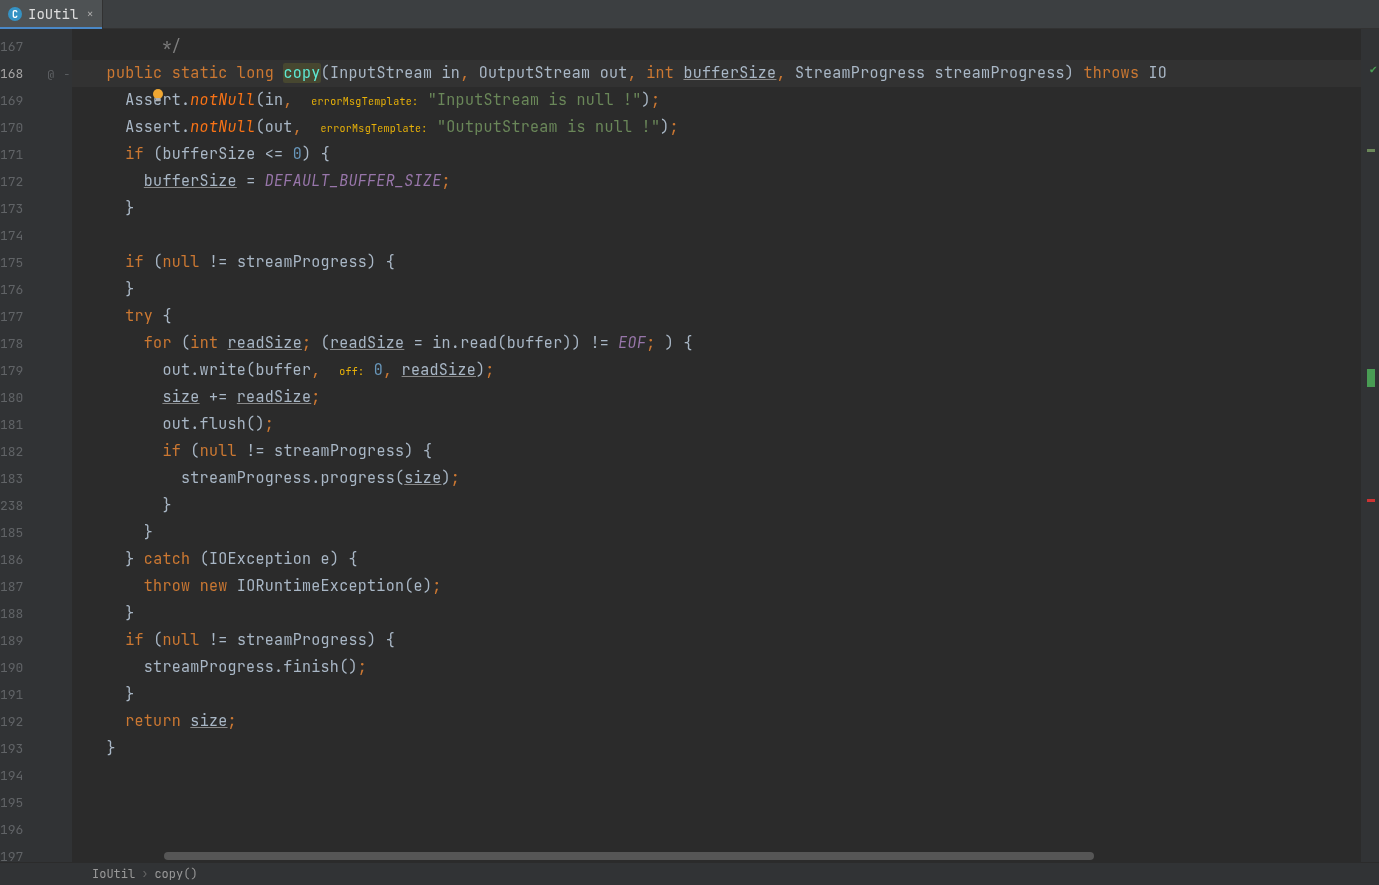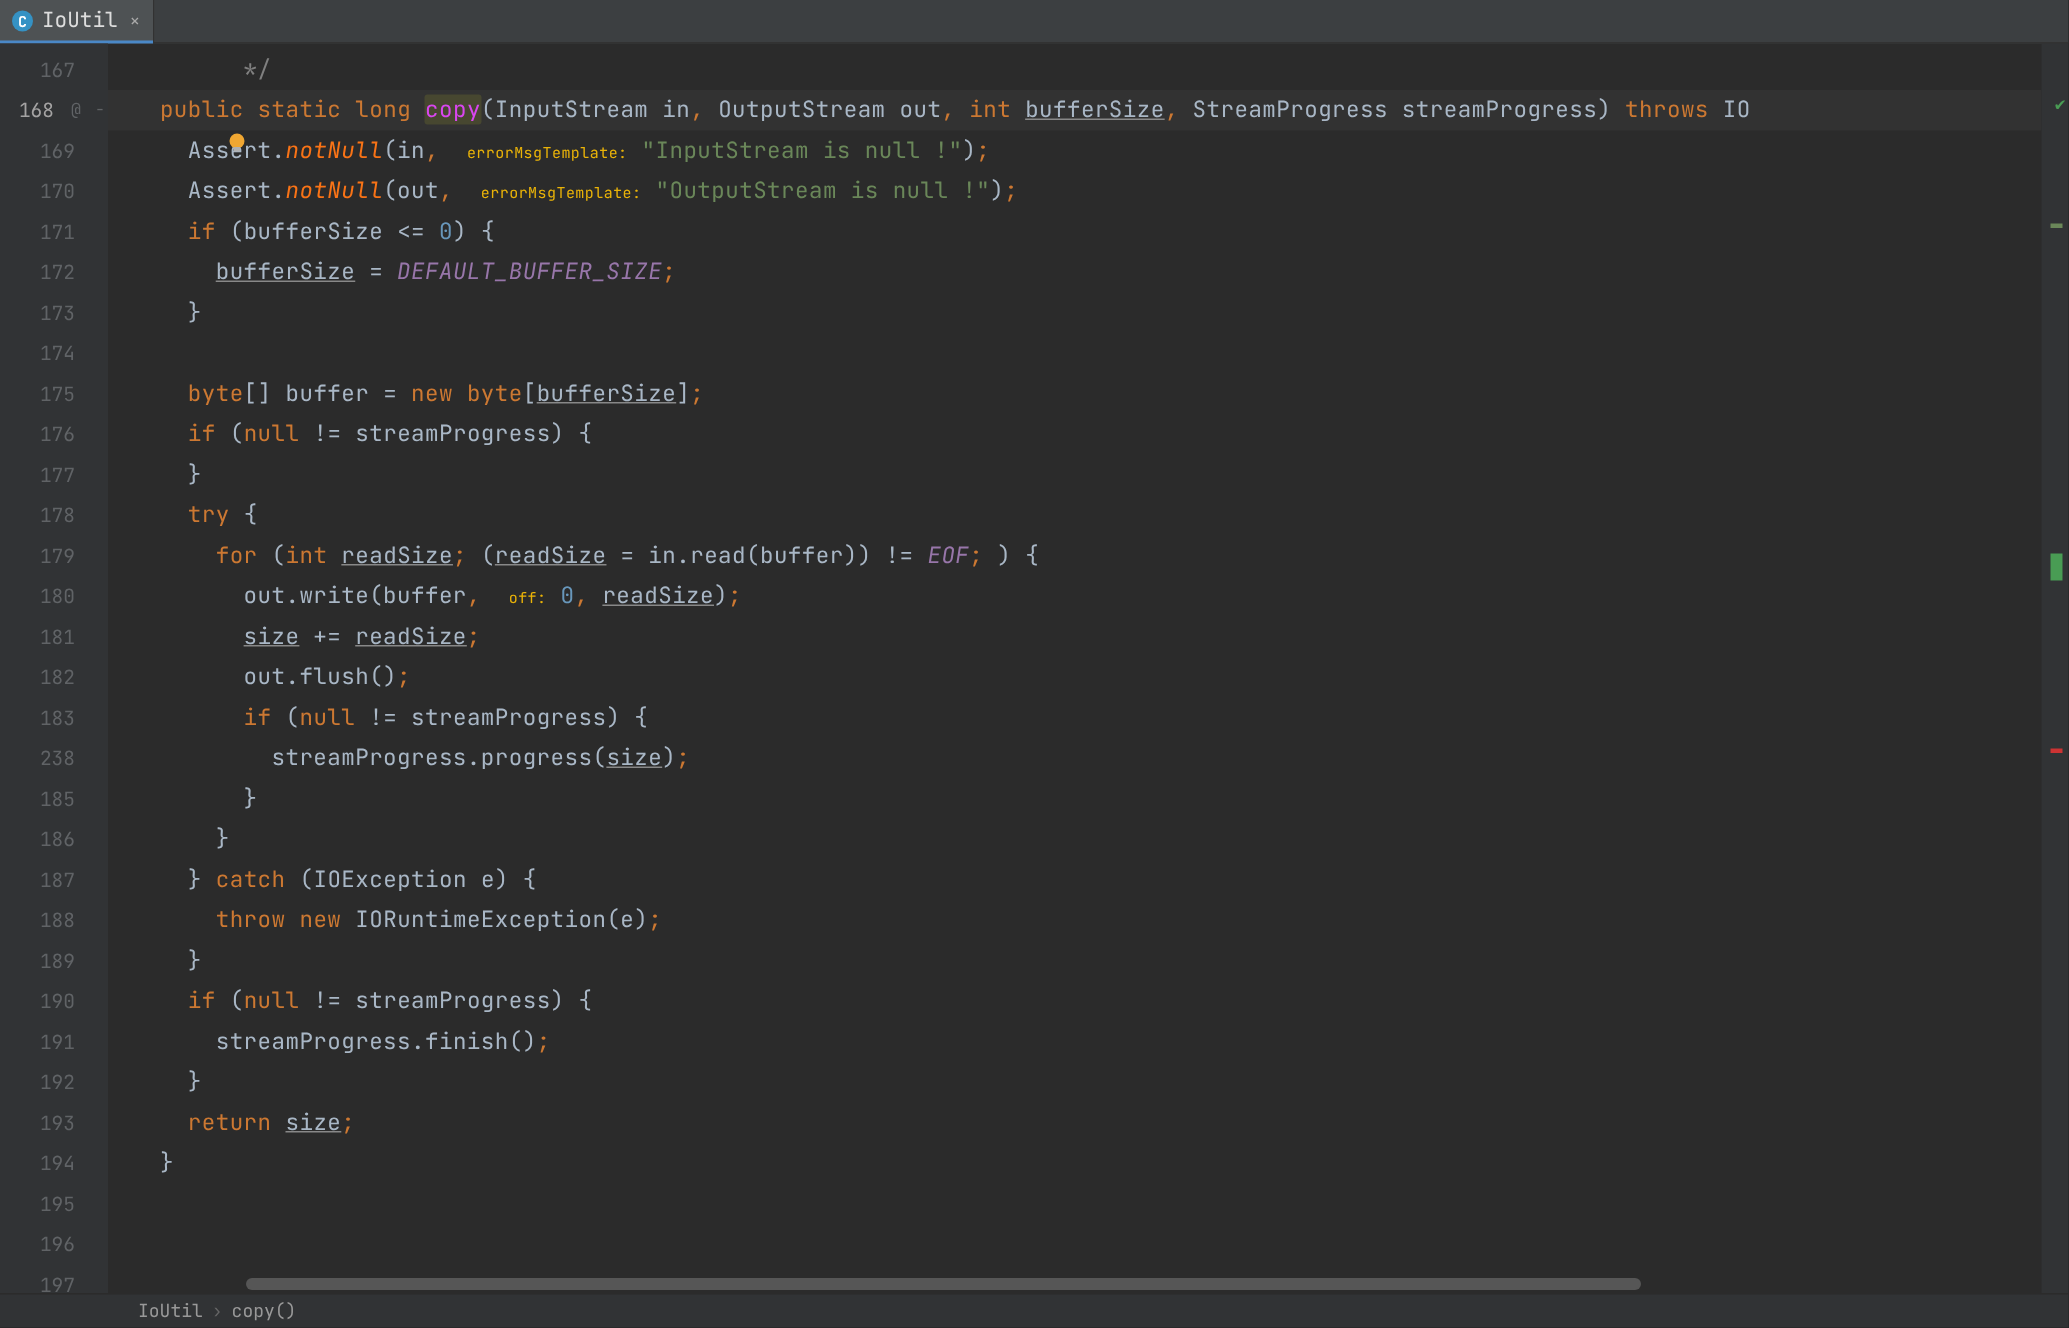--- a/index.html
+++ b/index.html
@@ -4,31 +4,31 @@
 <style>
   html,body{margin:0;padding:0;background:#2b2b2b;color:#a9b7c6;font-family:'JetBrains Mono','Consolas','Menlo',monospace;font-size:14px;overflow:hidden;height:100%;width:100%}
   .root{display:flex;flex-direction:column;height:885px;width:1379px;position:relative;background:#2b2b2b}
   .tabbar{height:28px;background:#3c3f41;display:flex;align-items:stretch;border-bottom:1px solid #323232}
   .tab{display:flex;align-items:center;padding:0 8px;background:#4e5254;color:#bbbbbb;border-right:1px solid #323232;position:relative}
   .tab.active{background:#4e5254;color:#dddddd}
   .tab.active::after{content:"";position:absolute;left:0;right:0;bottom:-1px;height:2px;background:#4a88c7}
   .tab .ico{width:14px;height:14px;border-radius:50%;background:#3592c4;color:#fff;font-size:10px;display:flex;align-items:center;justify-content:center;margin-right:6px;font-weight:bold}
   .tab .close{margin-left:8px;color:#aaa;font-size:12px}
   .editor-area{display:flex;flex:1;min-height:0;position:relative}
-  .gutter{width:72px;background:#313335;color:#606366;text-align:right;padding-top:4px;font-size:13px;user-select:none}
+  .gutter{width:72px;background:#313335;color:#606366;padding-top:4px;font-size:13px;user-select:none}
   .gutter .ln{height:27px;line-height:27px;padding-right:22px;position:relative}
   .gutter .ln.current{color:#a4a3a3}
   .gutter .mark{position:absolute;right:2px;top:50%;transform:translateY(-50%);font-size:11px;color:#606366}
   .code{flex:1;overflow:hidden;position:relative;padding-top:4px}
   .line{height:27px;line-height:27px;white-space:pre;padding-left:16px;font-size:15px;letter-spacing:0.3px}
   .line.current{background:#323232}
   .kw{color:#cc7832}
   .str{color:#6a8759}
   .num{color:#6897bb}
-  .meth{color:#d946ef}
+  .meth{color:#5eead4}
   .methItalic{color:#f97316;font-style:italic}
   .param{color:#eab308;font-size:10px}
   .pun{color:#a9b7c6}
   .id{color:#a9b7c6}
   .type{color:#a9b7c6}
   .staticIt{color:#9876aa;font-style:italic}
   .comment{color:#808080}
   .underline{text-decoration:underline;text-decoration-color:#888}
   .bulb{position:absolute;left:78px;top:58px;width:16px;height:16px}
   .hscroll{position:absolute;left:92px;right:24px;bottom:0;height:12px;background:transparent}
@@ -107,21 +107,20 @@
 
       <div class="line">    <span class="id">Assert.</span><span class="methItalic">notNull</span><span class="pun">(</span><span class="id">out</span><span class="kw">,</span>  <span class="param">errorMsgTemplate:</span> <span class="str">"OutputStream is null !"</span><span class="pun">)</span><span class="kw">;</span></div>
 
       <div class="line">    <span class="kw">if</span> <span class="pun">(</span><span class="id">bufferSize</span> <span class="pun">&lt;=</span> <span class="num">0</span><span class="pun">)</span> <span class="pun">{</span></div>
 
       <div class="line">      <span class="id underline">bufferSize</span><span class="pun"> = </span><span class="staticIt">DEFAULT_BUFFER_SIZE</span><span class="kw">;</span></div>
 
       <div class="line">    <span class="pun">}</span></div>
       <div class="line"> </div>
 
-      <div class="line">    <span class="kw">byte</span><span class="pun">[]</span> <span class="id">buffer</span><span class="pun"> = </span><span class="kw">new</span> <span class="kw">byte</span><span class="pun">[</span><span class="id underline">bufferSize</span><span class="pun">]</span><span class="kw">;</span></div>
 
       <div class="line">    <span class="kw">if</span> <span class="pun">(</span><span class="kw">null</span> <span class="pun">!=</span> <span class="id">streamProgress</span><span class="pun">)</span> <span class="pun">{</span></div>
 
 
       <div class="line">    <span class="pun">}</span></div>
 
 
       <div class="line">    <span class="kw">try</span> <span class="pun">{</span></div>
 
       <div class="line">      <span class="kw">for</span> <span class="pun">(</span><span class="kw">int</span> <span class="id underline">readSize</span><span class="kw">;</span> <span class="pun">(</span><span class="id underline">readSize</span> <span class="pun">= </span><span class="id">in.read(buffer)</span><span class="pun">)</span> <span class="pun">!=</span> <span class="staticIt">EOF</span><span class="kw">;</span> <span class="pun">)</span> <span class="pun">{</span></div>

